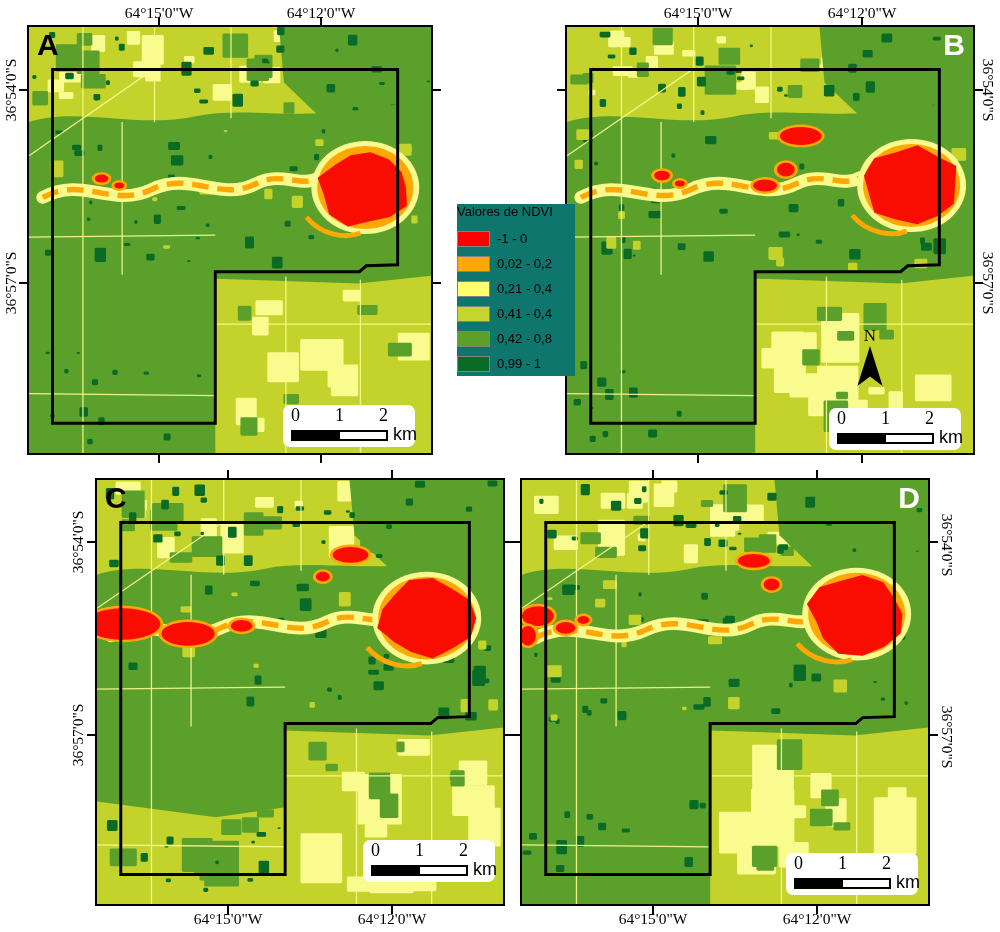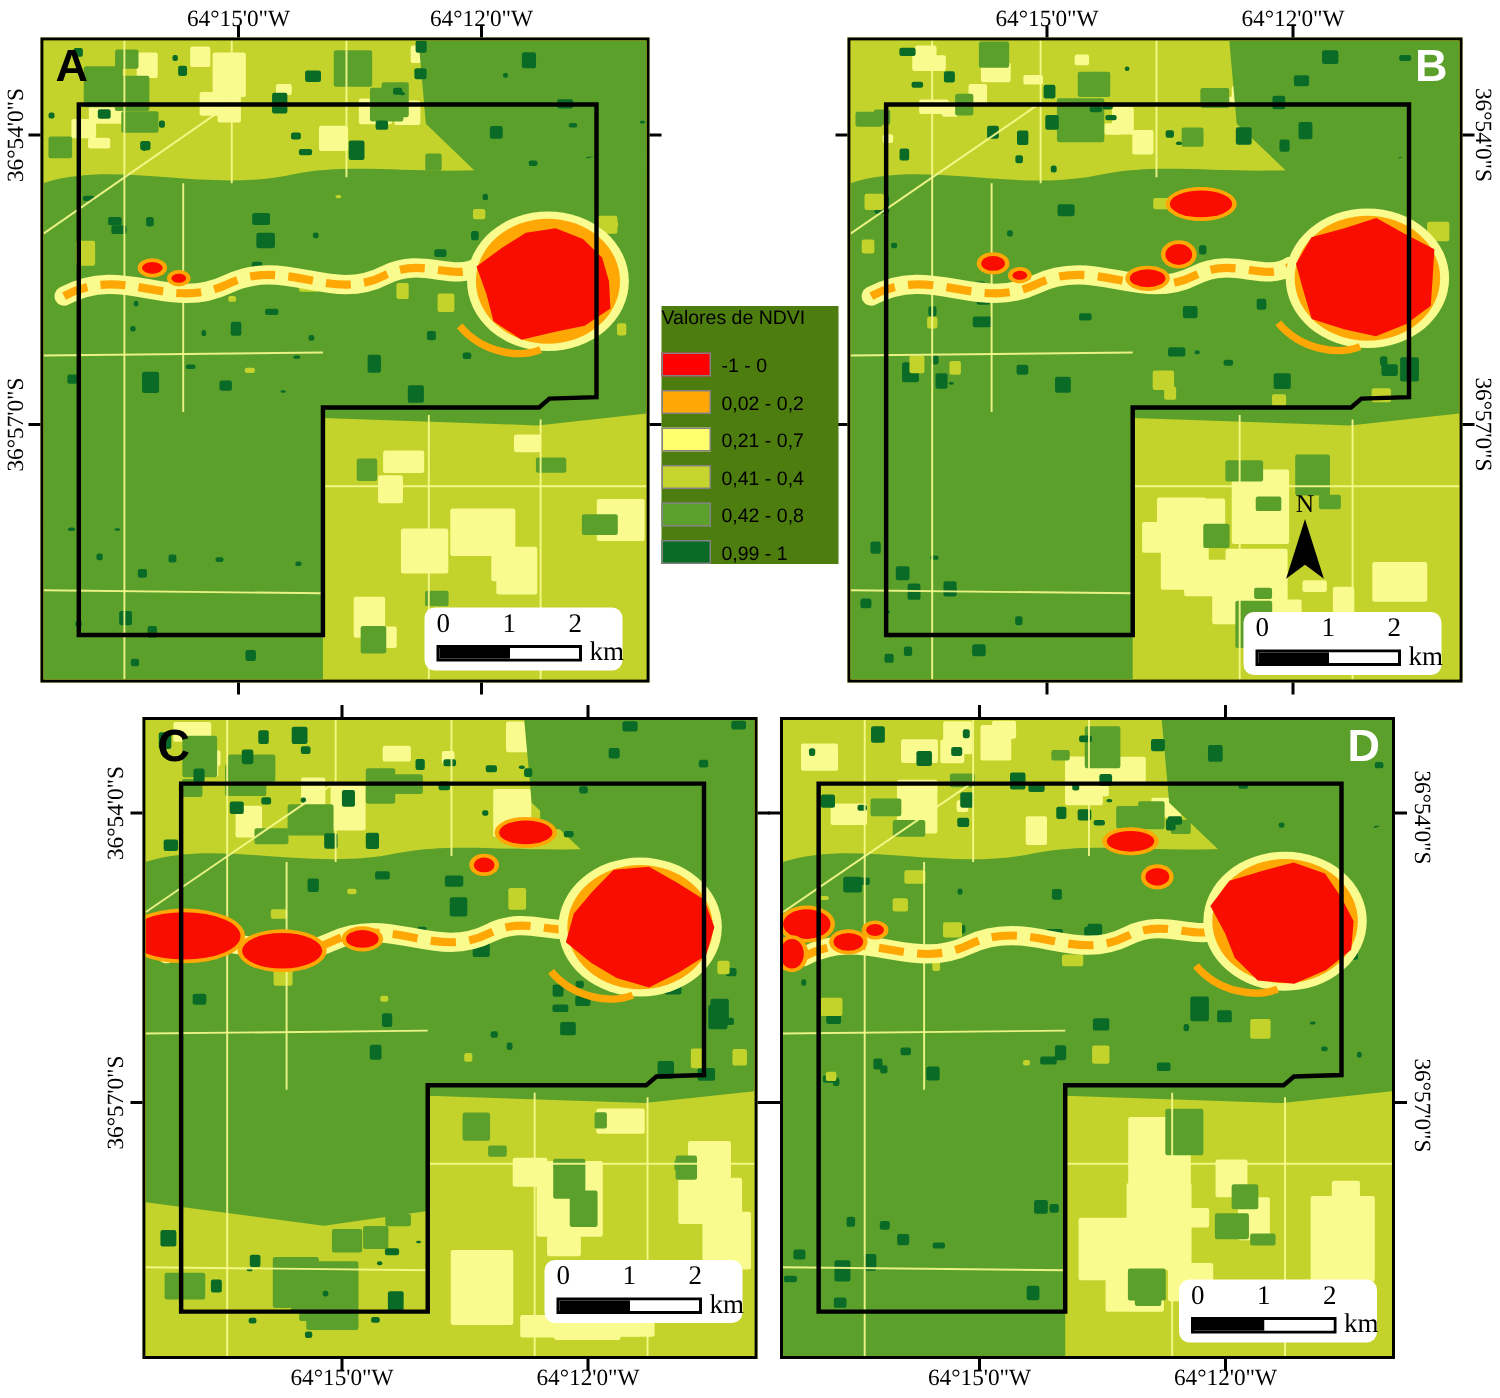--- a/index.html
+++ b/index.html
@@ -8,24 +8,24 @@
   #canvas{position:absolute;left:0;top:0;width:1000px;height:932px;background:#fff}
   .panel{position:absolute;border:2px solid #000;overflow:hidden;background:#c3d32b}
   .panel svg.art{position:absolute;left:0;top:0;width:100%;height:100%;display:block}
   .plabel{position:absolute;font-weight:bold;font-size:30px;line-height:1;z-index:5}
   .scalebar{position:absolute;width:132px;height:42px;background:#fff;border-radius:7px;z-index:6}
   .sb-num{position:absolute;top:0;font-family:"Liberation Serif",serif;font-size:18px;color:#000}
   .n0{left:8px}.n1{left:52px}.n2{left:96px}
   .sb-bar{position:absolute;left:8px;top:25px;width:97px;height:11px;border:2px solid #000;display:flex}
   .sb-left{width:50%;height:100%;background:#000}
   .sb-right{width:50%;height:100%;background:#fff}
-  .sb-unit{position:absolute;left:110px;top:19px;font-family:Liberation Serif, serif;font-size:18px;color:#000}
-  .legend{position:absolute;left:441px;top:204px;width:118px;background:#4d7c0f;z-index:8}
+  .sb-unit{position:absolute;left:110px;top:19px;font-family:Liberation Sans, sans-serif;font-size:18px;color:#000}
+  .legend{position:absolute;left:457px;top:204px;width:118px;background:#0f766e;z-index:8}
   .legend-title{font-size:13px;color:#000;margin-bottom:7px;white-space:nowrap}
-  .lrow{display:flex;align-items:flex-end;height:25px}
+  .lrow{display:flex;align-items:center;height:25px}
   .lswatch{width:33px;height:16px;border:1px solid #828282;flex:0 0 auto}
   .llabel{margin-left:7px;font-size:13px;color:#000;white-space:nowrap}
   .axis-label{position:absolute;font-family:"Liberation Serif",serif;font-size:15.5px;color:#000;
     white-space:nowrap;transform:translate(-50%,-50%);z-index:4}
   .axis-label.rot-l{transform:translate(-50%,-50%) rotate(-90deg)}
   .axis-label.rot-r{transform:translate(-50%,-50%) rotate(90deg)}
   .tick{position:absolute;background:#000;z-index:4}
   .north{position:absolute;left:283px;top:300px;width:40px;text-align:center;z-index:6}
   .north-n{font-family:"Liberation Serif",serif;font-size:17px;line-height:1;color:#000;margin-bottom:2px}
   .north svg{display:block;margin:0 auto}
@@ -764,21 +764,21 @@
         <div class="lrow">
           <span class="lswatch" style="background: rgb(255, 0, 0);"></span>
           <span class="llabel">-1 - 0</span>
         </div>
         <div class="lrow">
           <span class="lswatch" style="background: rgb(255, 168, 5);"></span>
           <span class="llabel">0,02 - 0,2</span>
         </div>
         <div class="lrow">
           <span class="lswatch" style="background: rgb(255, 255, 110);"></span>
-          <span class="llabel">0,21 - 0,7</span>
+          <span class="llabel">0,21 - 0,4</span>
         </div>
         <div class="lrow">
           <span class="lswatch" style="background: rgb(197, 213, 45);"></span>
           <span class="llabel">0,41 - 0,4</span>
         </div>
         <div class="lrow">
           <span class="lswatch" style="background: rgb(92, 160, 44);"></span>
           <span class="llabel">0,42 - 0,8</span>
         </div>
         <div class="lrow">

